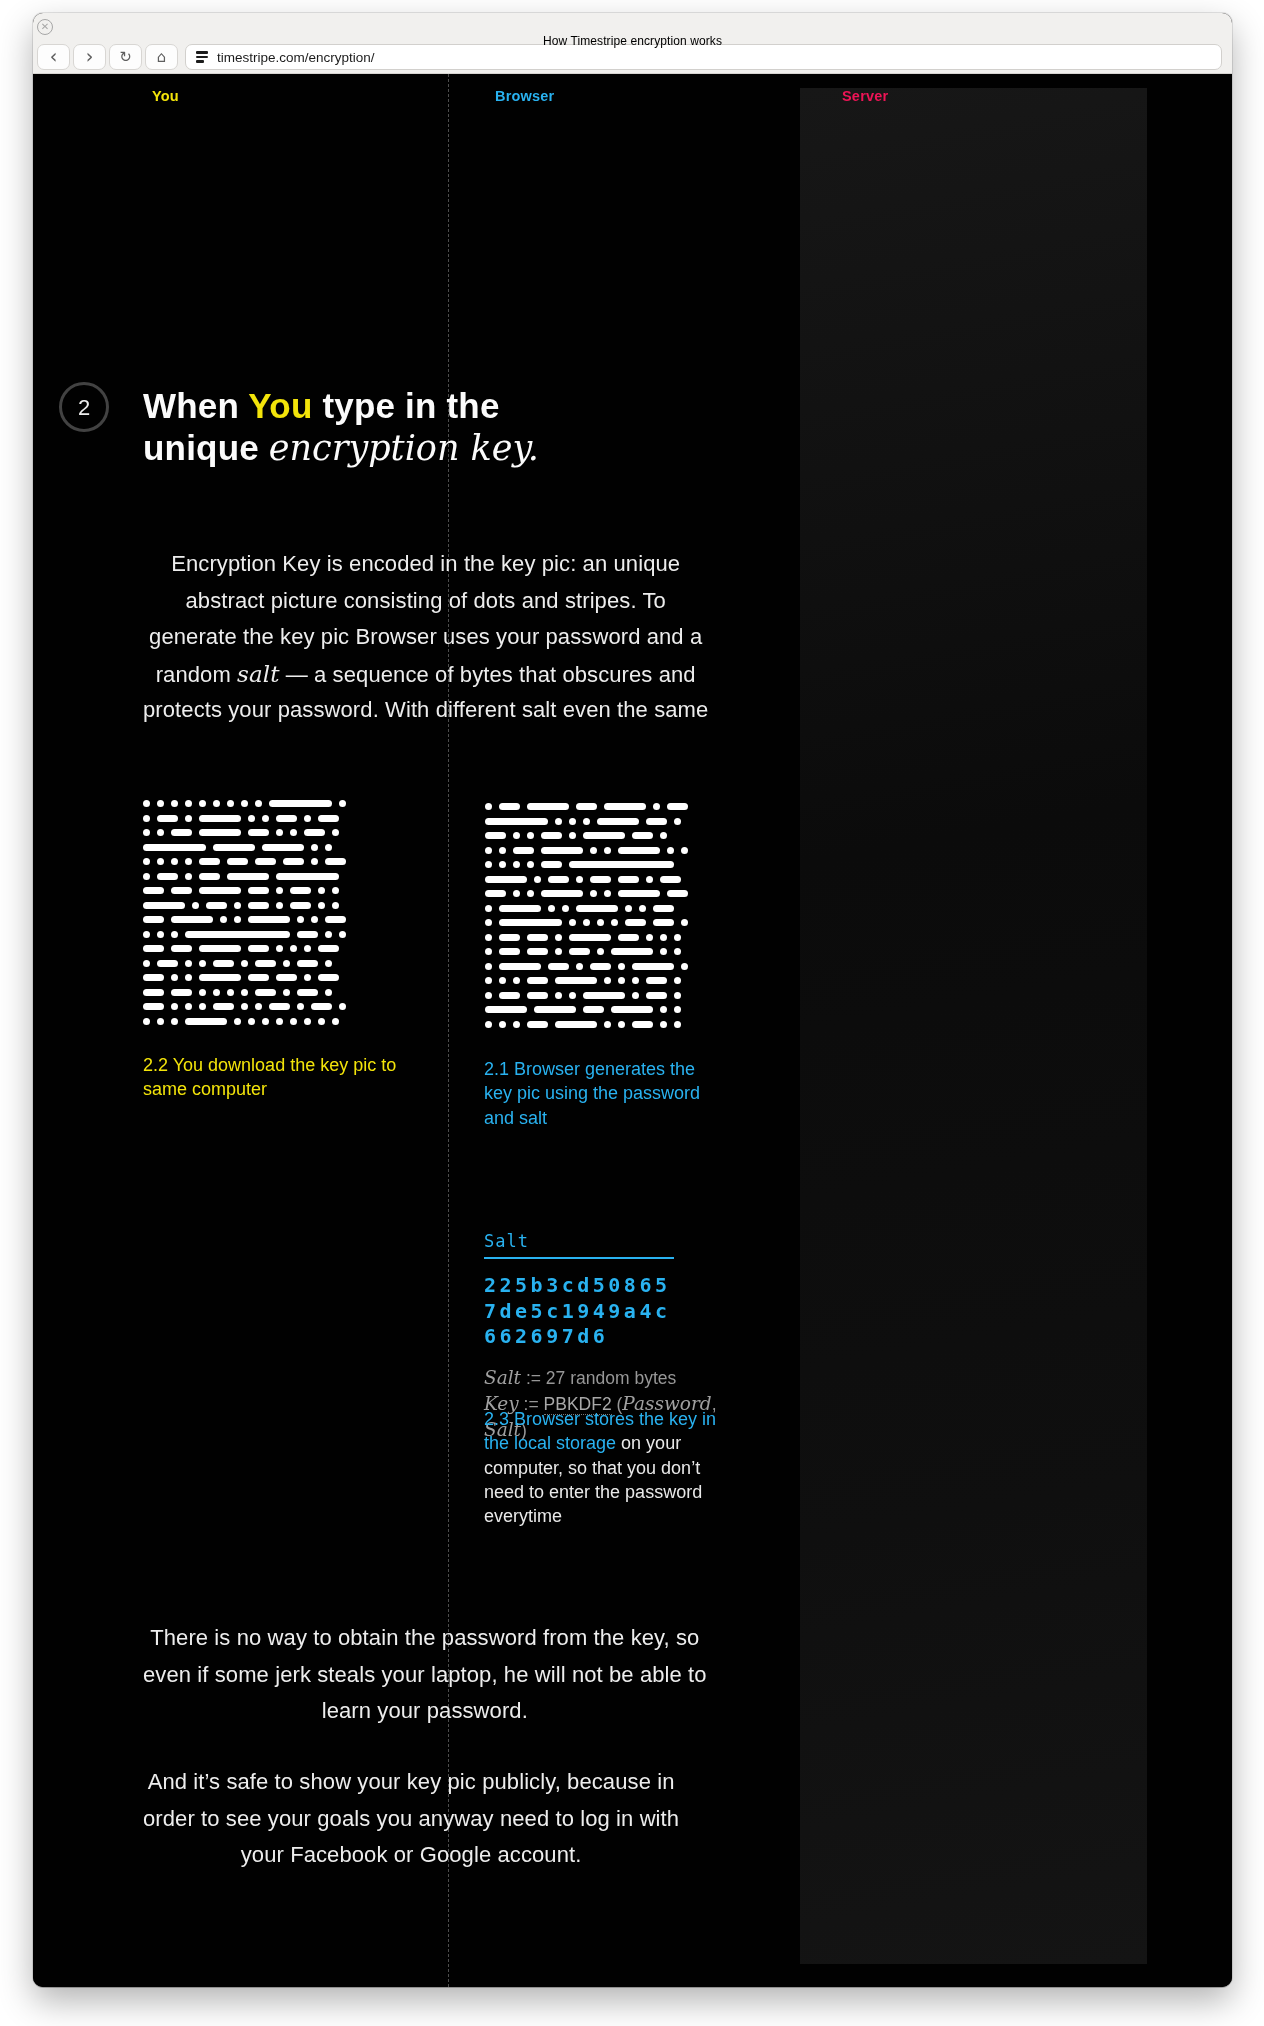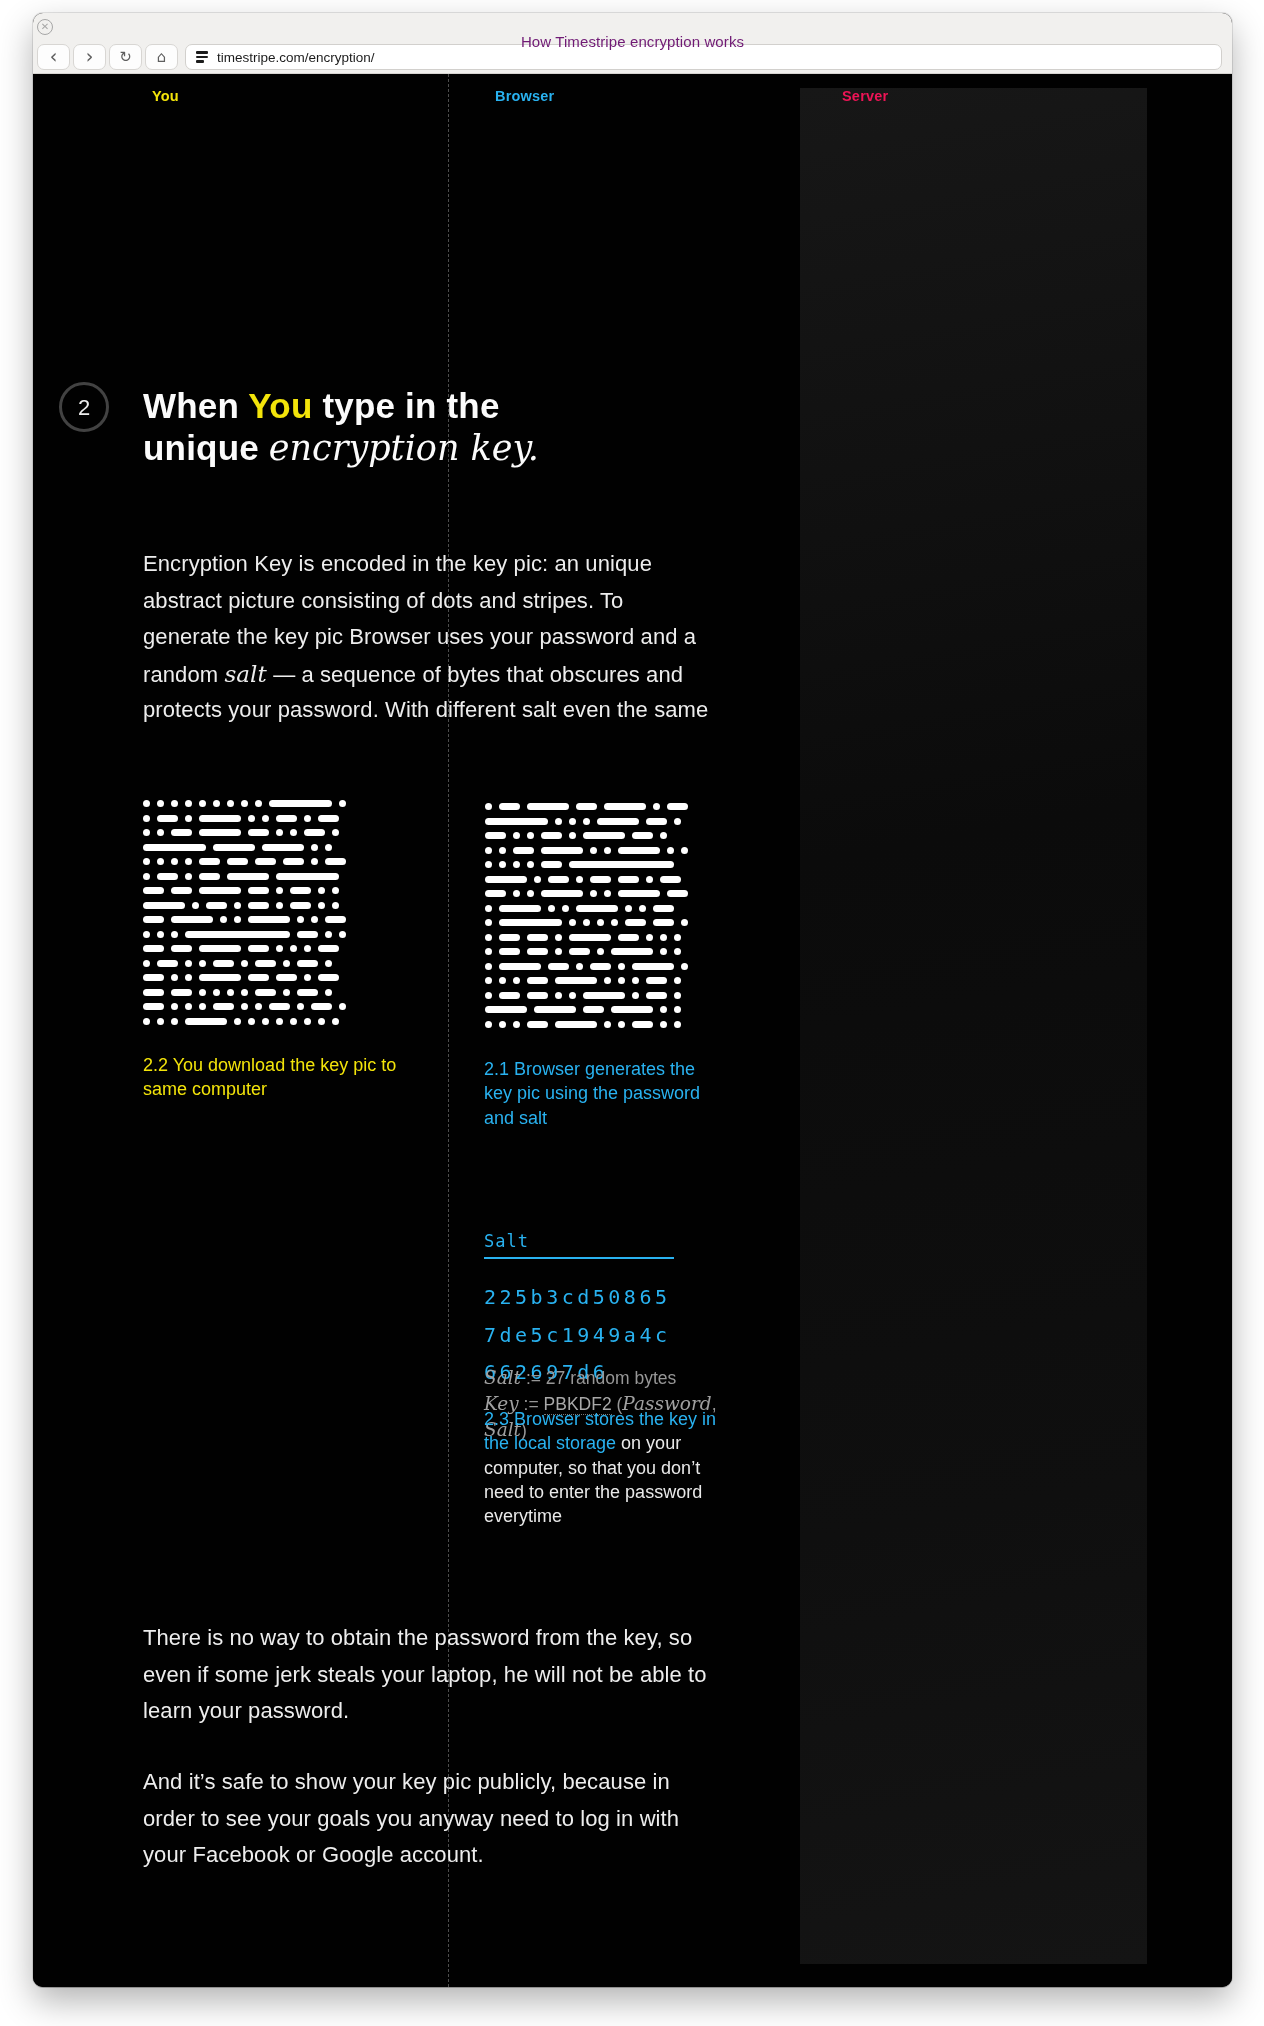--- a/index.html
+++ b/index.html
@@ -11,21 +11,21 @@
   
   .window {
     position:absolute; left:33px; top:13px; width:1199px; height:1974px;
     border-radius:10px; overflow:hidden; background:#000;
     box-shadow:0 1px 0 rgba(0,0,0,.18), 0 14px 34px rgba(0,0,0,.30), 0 0 0 1px rgba(0,0,0,.10);
   }
   .titlebar {
     position:relative; height:28px; background:#f1f0ee;
     display:flex; align-items:center; justify-content:center;
   }
-  .wtitle { font-size:15px; color:#701a75; letter-spacing:.1px;margin-top:28px; }
+  .wtitle { font-size:12px; color:#000000; letter-spacing:.1px;margin-top:28px; }
   .closebtn {
     position:absolute; left:4px; top:50%; transform:translateY(-50%);
     width:16px; height:16px; border:1.4px solid #a6a6a6; border-radius:50%;
     display:flex; align-items:center; justify-content:center; cursor:default; background:transparent;
   }
   .closex { font-size:10px; line-height:1; color:#a6a6a6; }
   .navrow {
     height:33px; background:#f1f0ee; border-bottom:1px solid #d6d4d1;
     display:flex; align-items:center; padding:0 10px 0 4px;
   }
@@ -65,21 +65,21 @@
     border:3px solid #424242; border-radius:50%;
     color:#ededed; font-size:22px; text-align:center; line-height:45px;
   }
   .rl-line { white-space:pre; }
   .heading { position:absolute; left:110px; top:311px; }
   .heading .rl-line { height:41.5px; line-height:41.5px; font-size:35px; font-weight:700; color:#fbfbfb; letter-spacing:.2px; }
   .seg-w { color:inherit; }
   .seg-y { color:var(--yellow); }
   .seg-b { color:var(--blue); }
   .heading .seg-i { font-family:"DejaVu Serif", serif; font-style:italic; font-weight:500; font-size:35px; letter-spacing:0; }
-  .intro, .outro { position:absolute; left:110px; color:#ededed; }
+  .intro, .outro { position:absolute; left:110px; color:#ededed;text-align:center; }
   .intro .rl-line, .outro .rl-line { height:36.5px; line-height:36.5px; font-size:22px; font-weight:400; letter-spacing:.1px; }
   .intro { top:472px; }
   .intro .seg-i { font-family:"DejaVu Serif", serif; font-style:italic; font-size:23px; }
   .keypic { position:absolute; }
   .keypic.left  { left:110px; top:726px; width:210px; }
   .keypic.right { left:452px; top:729px; width:212px; }
   .krow { height:7px; margin-bottom:7.5px; white-space:nowrap; overflow:hidden; }
   .kd { display:inline-block; height:7px; border-radius:3.5px; background:#ffffff; margin-right:7px; vertical-align:top; }
   .caption { position:absolute; }
   .caption .rl-line { height:24.3px; line-height:24.3px; font-size:18px; color:#e9e9e9; }
@@ -89,21 +89,21 @@
   .caption.bgen .rl-line { color:var(--blue); }
   .caption.bstore { left:451px; top:1333px; }
   .saltlabel {
     position:absolute; left:451px; top:1157px; width:190px;
     font-family:"DejaVu Sans Mono", monospace; font-size:17px; color:var(--blue);
     padding-bottom:6px; border-bottom:2px solid var(--blue); letter-spacing:1px;
   }
   .salthex { position:absolute; left:451px; top:1125px; padding-top:74px; }
   .salthex div {
     height:25.5px; line-height:25.5px; font-family:"DejaVu Sans Mono", monospace;
-    font-size:20px; font-weight:400; letter-spacing:3.5px; color:var(--blue);margin-top:12px;
+    font-size:20px; font-weight:700; letter-spacing:3.5px; color:var(--blue);
   }
   .formula { position:absolute; left:451px; top:1291px; }
   .formula .rl-line { height:26px; line-height:26px; font-size:17.5px; color:#979797; }
   .seg-g  { color:#979797; }
   .seg-ig { color:#a0a0a0; font-family:"DejaVu Serif", serif; font-style:italic; font-size:18.5px; }
   .seg-u  { color:#a8a8a8; border-bottom:1.5px dotted #787878; }
   .outro.p1 { top:1546px; }
   .outro.p2 { top:1690px; }
 </style>
 </head>

